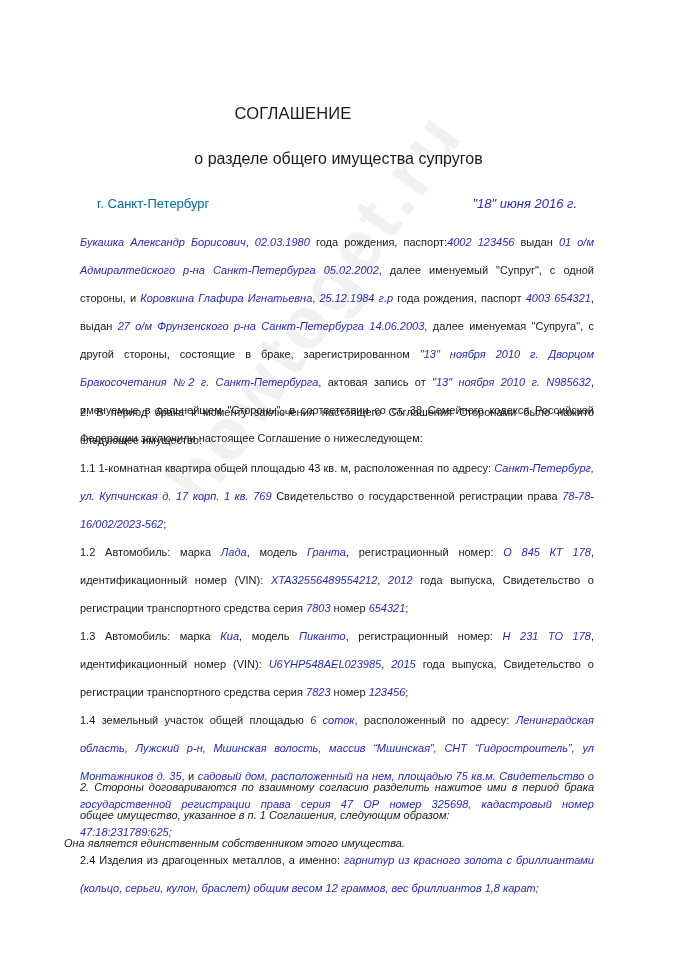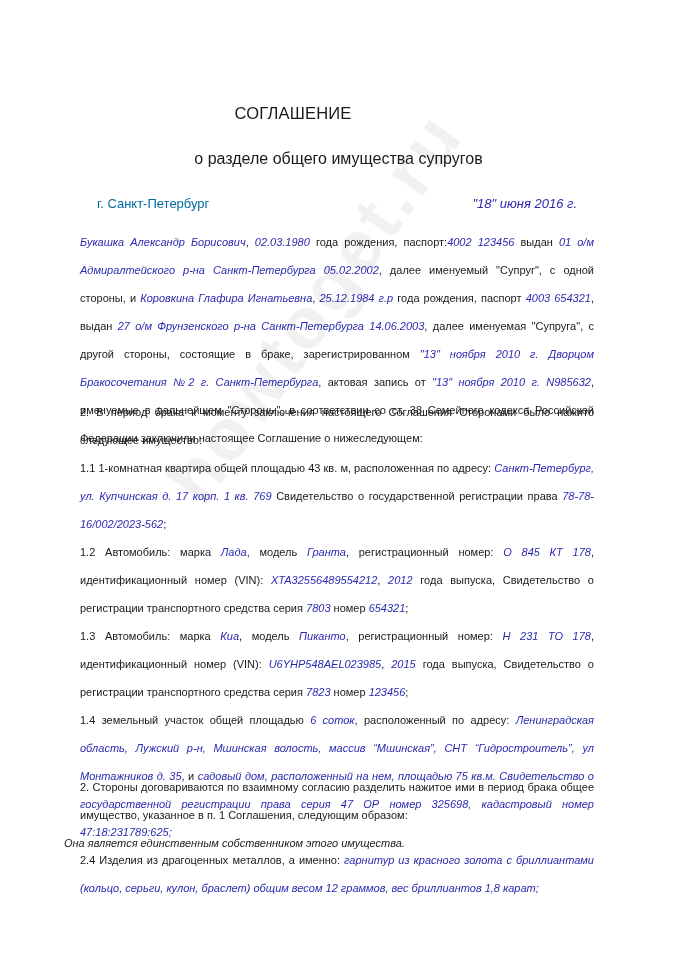--- a/index.html
+++ b/index.html
@@ -12,21 +12,21 @@
               font-size: 16px; }
   .place { position: absolute; top: 196px; left: 97px; font-size: 13px; color: #0369a1; }
   .date { position: absolute; top: 196px; right: 101px; font-size: 13px; color: #2a2ab0; font-style: italic; }
   .body { position: absolute; left: 80px; width: 514px; font-size: 11px; line-height: 28px;
           text-align: justify; }
   .b { color: #2a2ab0; font-style: italic; }
   .p { margin: 0; }
   #intro { top: 228px; }
   #sec1 { top: 398px; }
   #sec2 { top: 773px; left: 58px; width: 536px; }
-  #sec2 .indent1 { padding-left: 22px; }
+  #sec2 .indent1 { padding-left: 22px; font-style: italic; }
   #sec2 .indent2 { padding-left: 34px; }
   #sec2 .indent3 { padding-left: 6px; font-style: italic; }
   .watermark { position: absolute; left: 150px; top: 470px; font-size: 72px; color: rgba(180,180,180,0.18);
                transform: rotate(-55deg); transform-origin: left top; white-space: nowrap; font-weight: bold;
                pointer-events: none; letter-spacing: 4px; }
 </style>
 </head>
 <body>
 
 <div class="page">

